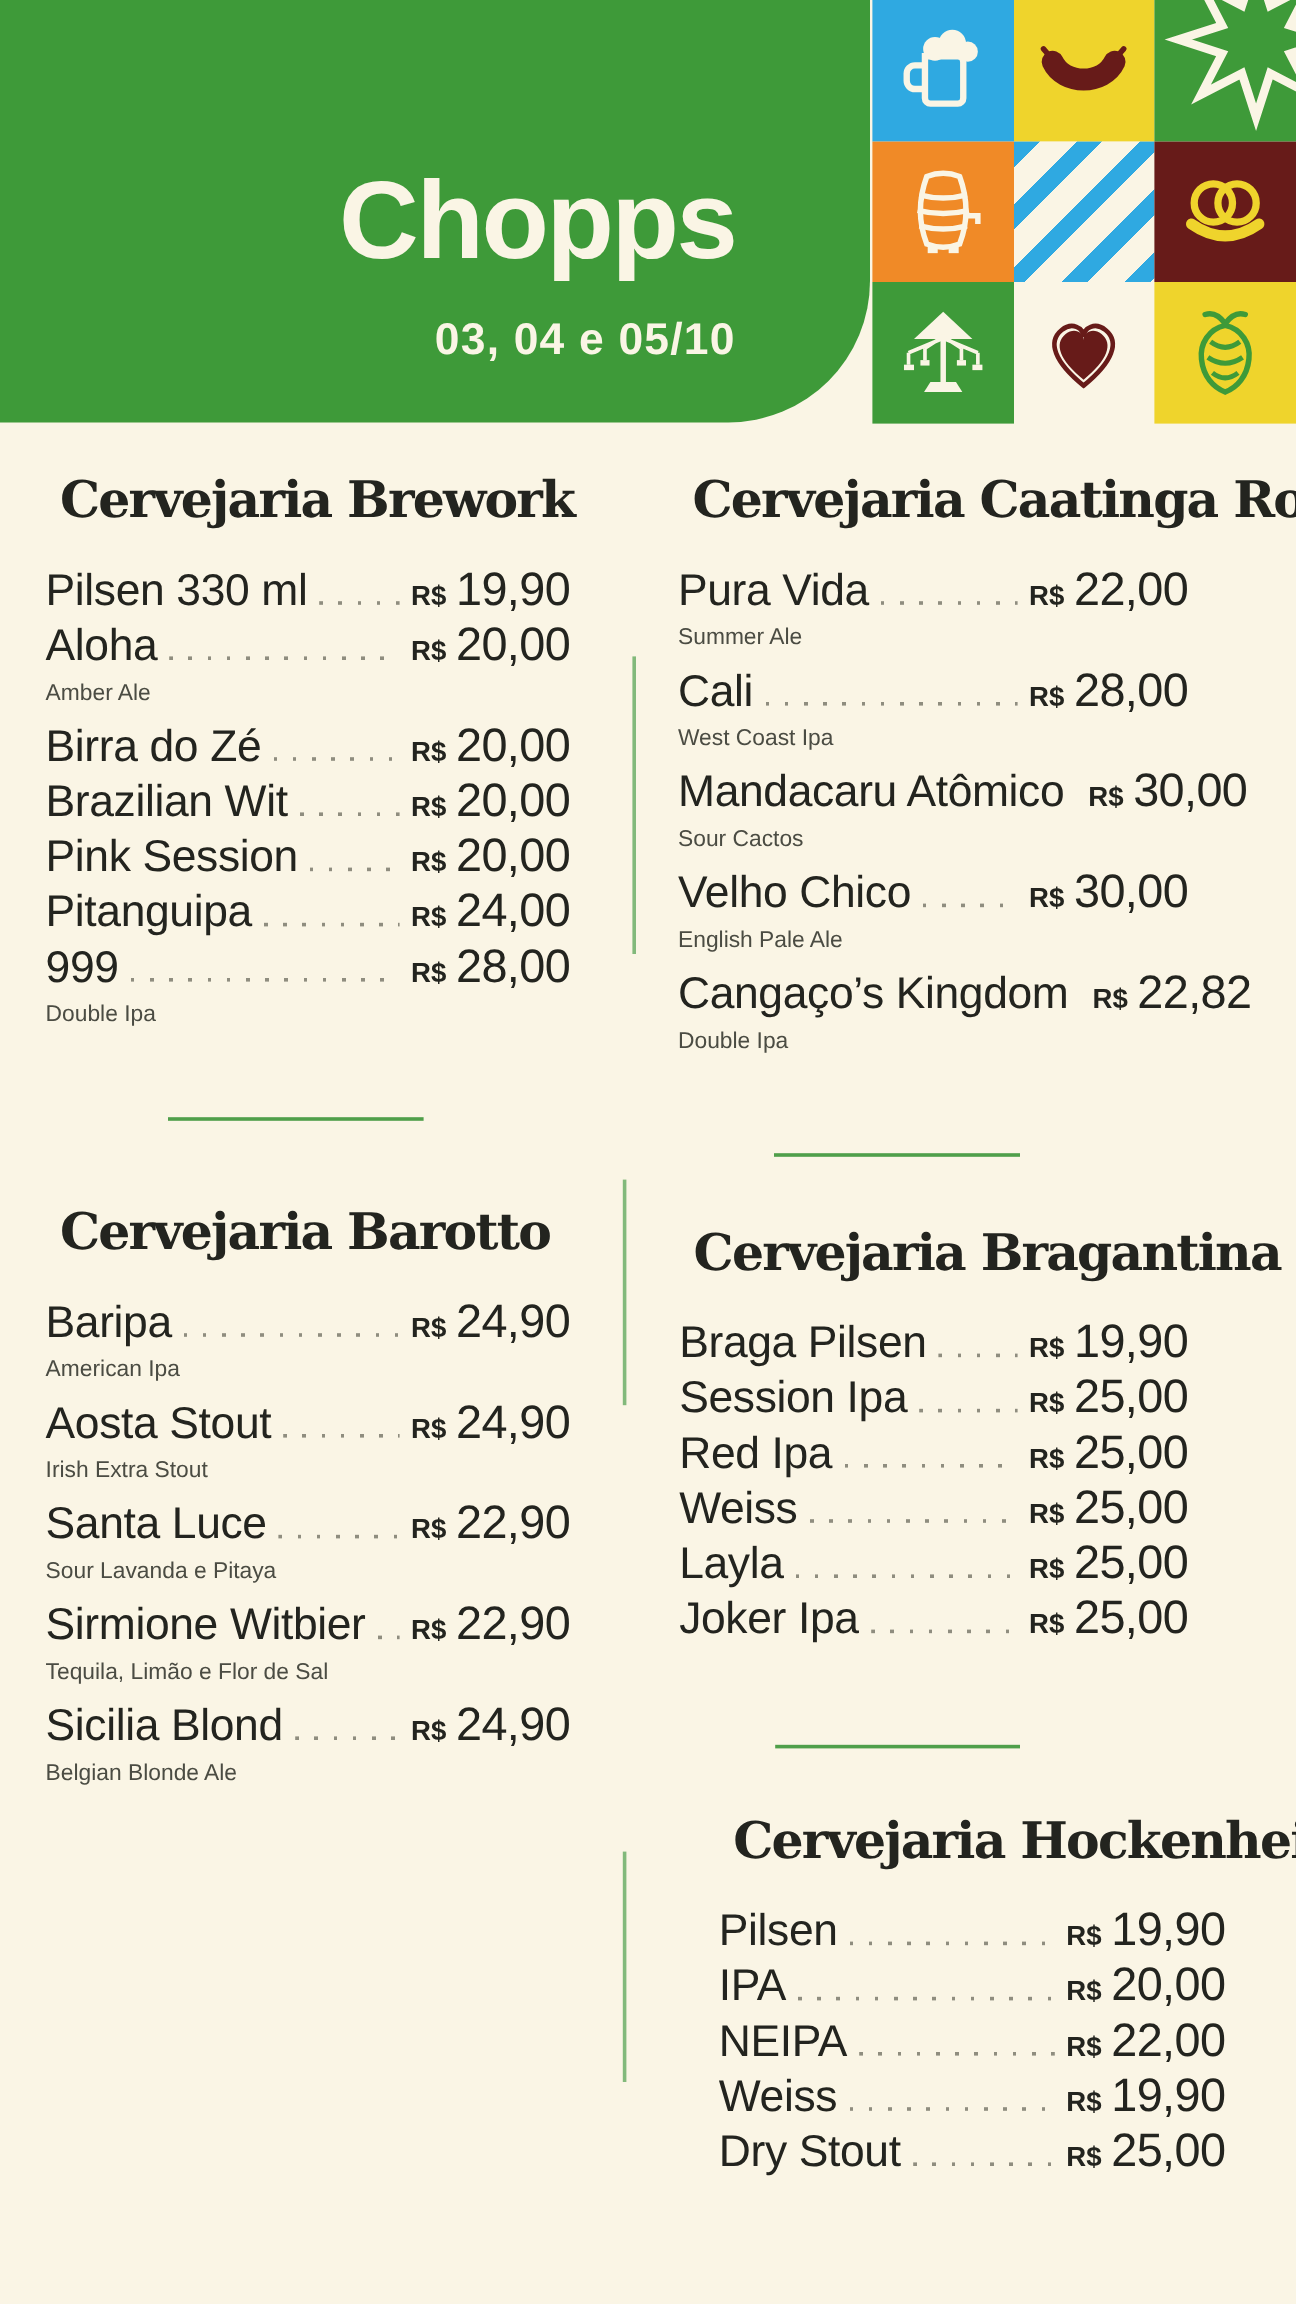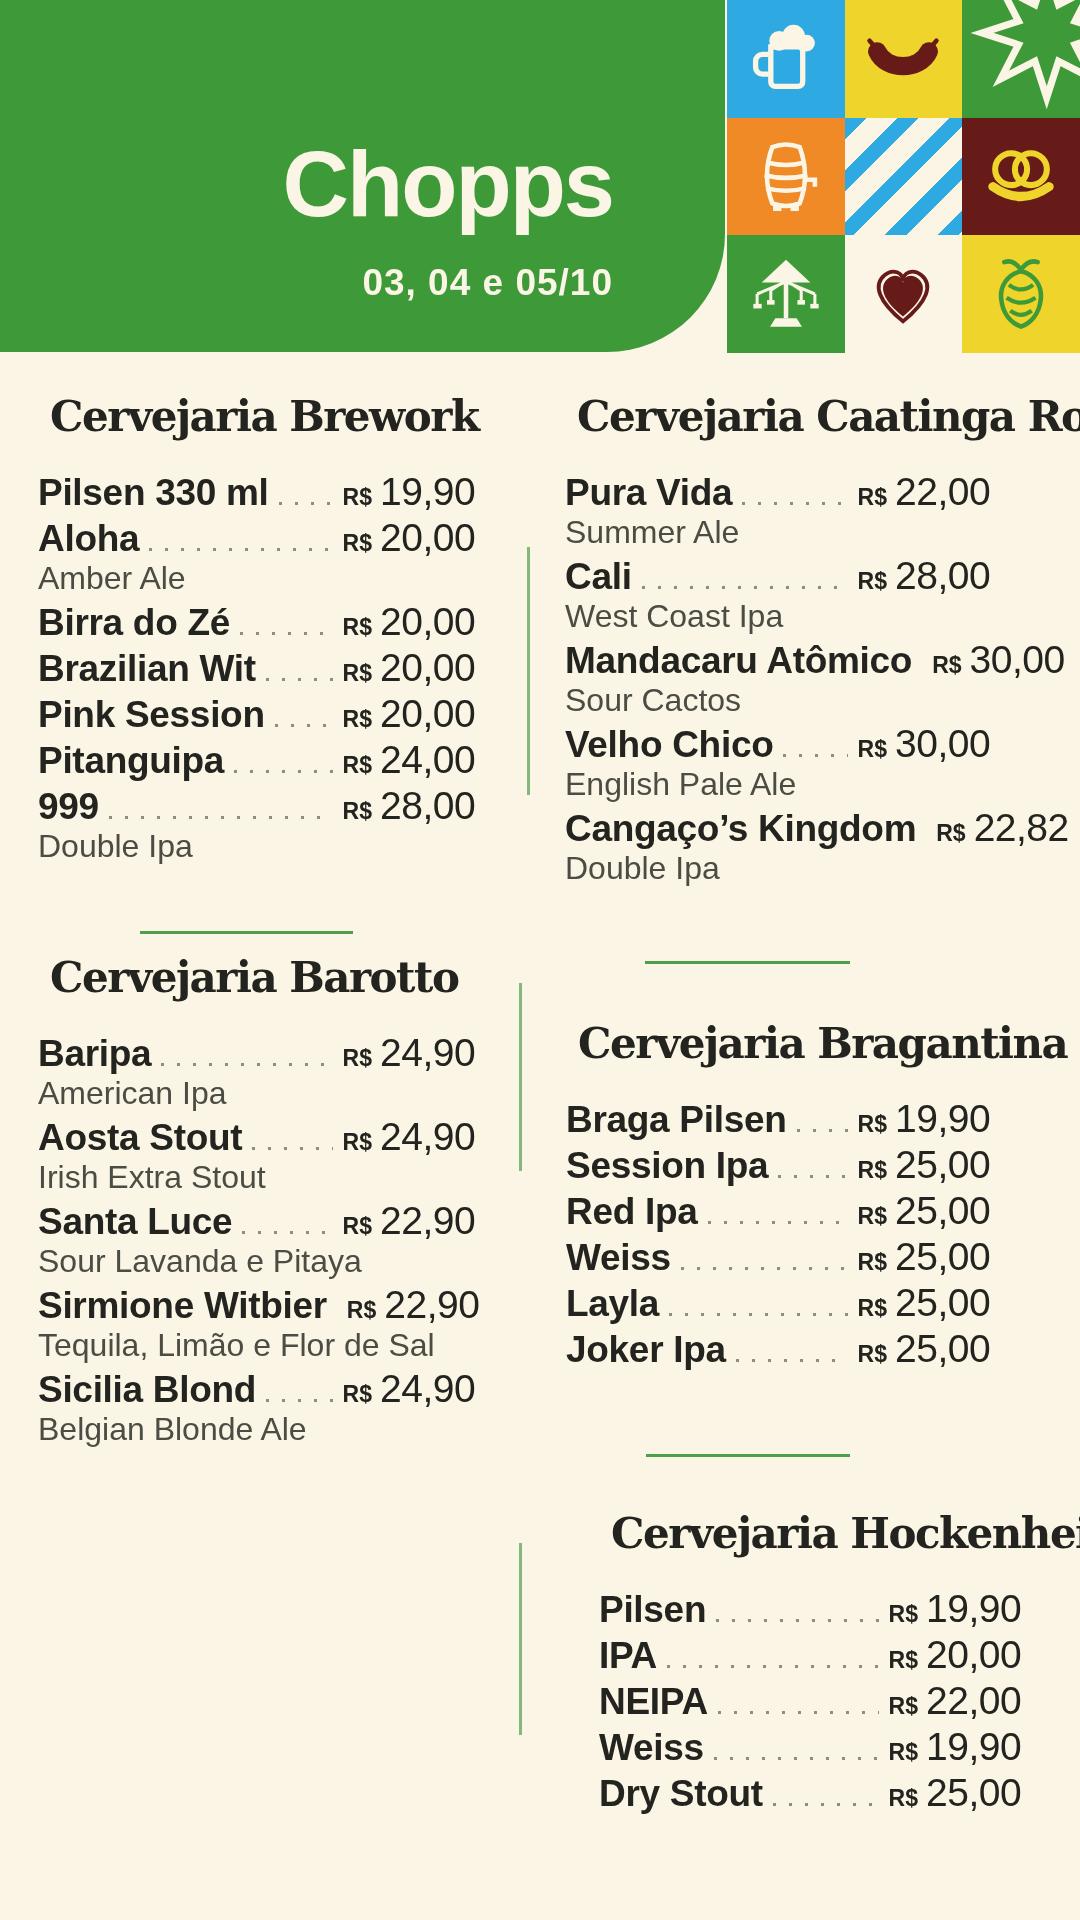--- a/index.html
+++ b/index.html
@@ -20,31 +20,31 @@
   .tile svg{width:76px;height:76px;}
   .tile svg.full{width:100%;height:100%;}
   .tile--stripes{background:repeating-linear-gradient(135deg,var(--blue,#2FA9E1) 0 15px,var(--cream,#FAF5E5) 15px 37px);}
 
   
   .sec{position:absolute;}
   .sec-title{margin:0 0 28px 12px;font-family:"DejaVu Serif","Liberation Serif",serif;font-weight:700;
              font-size:42px;line-height:48px;letter-spacing:-1.5px;white-space:nowrap;color:var(--text,#23241F);}
   .sec-brework{left:38px;top:393px;width:450px;}
   .sec-caatinga{left:565px;top:393px;width:438px;}
-  .sec-barotto{left:38px;top:954px;width:450px;}
+  .sec-barotto{left:38px;top:1003px;width:450px;}
   .sec-bragantina{left:566px;top:1020px;width:437px;}
   .sec-hockenheim{left:599px;top:1510px;width:435px;}
 
   .row{display:flex;align-items:baseline;height:46px;}
-  .nm{font-size:37px;line-height:46px;font-weight:700;white-space:nowrap;letter-spacing:-0.3px;text-align:right;}
+  .nm{font-size:37px;line-height:46px;font-weight:400;white-space:nowrap;letter-spacing:-0.3px;text-align:right;}
   .lead{flex:1;height:3px;margin:0 10px;align-self:baseline;
         background:repeating-linear-gradient(to right,var(--dots,#8F8D7F) 0 3px,transparent 3px 16px);}
   .cur{font-size:23px;line-height:46px;font-weight:700;margin-right:8px;}
   .pr{font-size:39px;line-height:46px;font-weight:500;min-width:108px;text-align:left;letter-spacing:-0.5px;}
-  .note{height:38px;line-height:34px;font-size:32px;font-weight:400;color:var(--subtext,#4B4C43);white-space:nowrap;}
+  .note{height:38px;line-height:34px;font-size:19px;font-weight:400;color:var(--subtext,#4B4C43);white-space:nowrap;}
 
   
   .divider{position:absolute;background:var(--divider_h,#4F9F4A);}
   .divider.v{background:var(--divider_v,#82B97B);}
   .hd1{left:140px;top:931px;width:213px;height:3px;}
   .hd2{left:645px;top:961px;width:205px;height:3px;}
   .hd3{left:646px;top:1454px;width:204px;height:3px;}
   .vd1{left:527px;top:547px;width:3px;height:248px;}
   .vd2{left:519px;top:983px;width:3px;height:188px;}
   .vd3{left:519px;top:1543px;width:3px;height:192px;}

